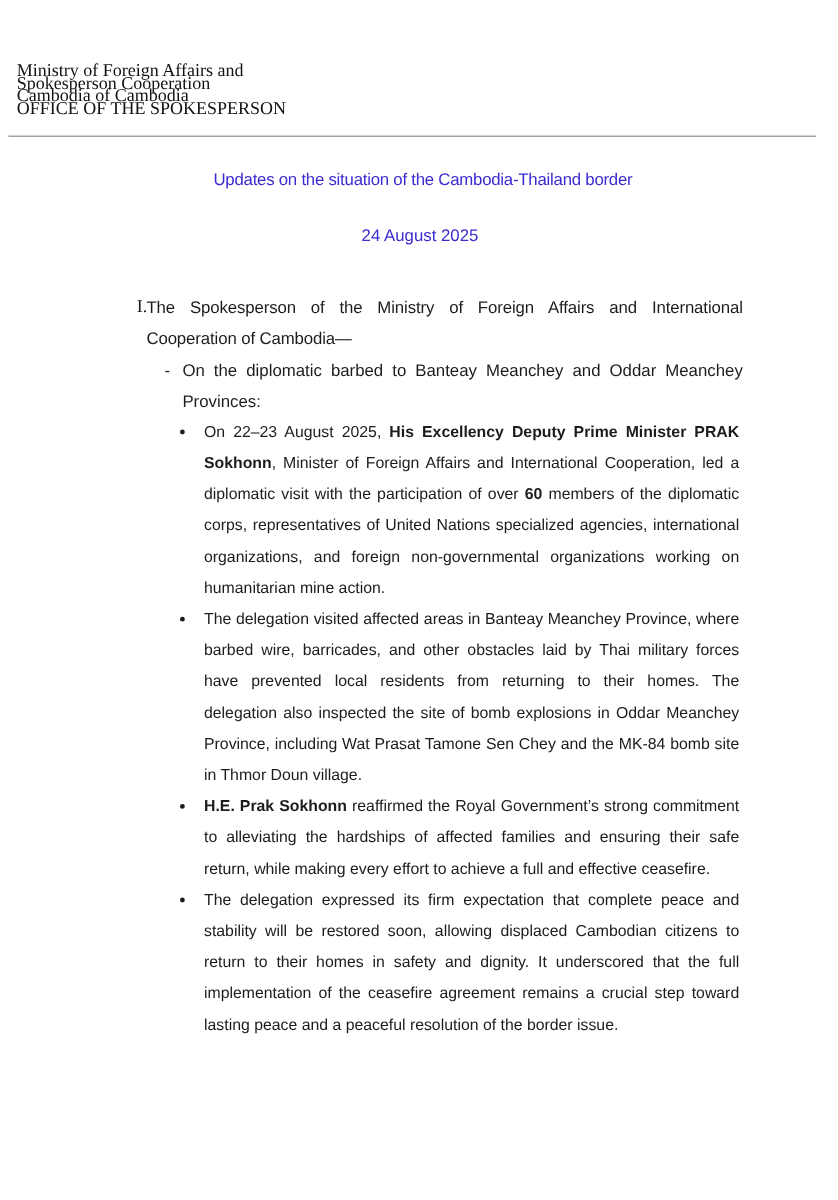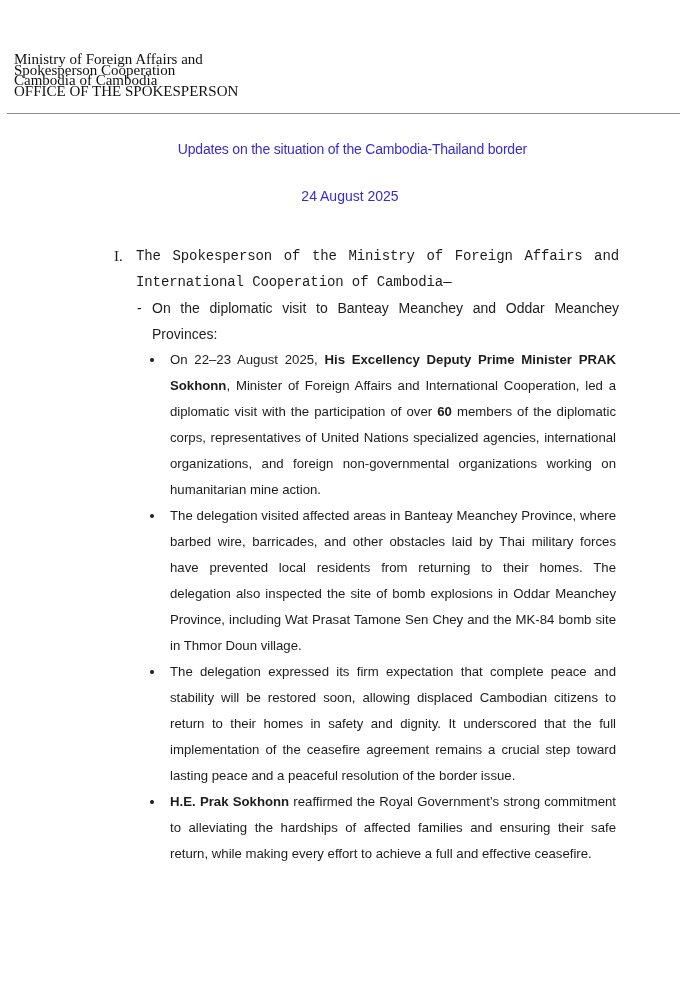--- a/index.html
+++ b/index.html
@@ -23,21 +23,21 @@
   .title-block .t2 { position: absolute; left: 0; width: 698px; top: 27px; padding-left: 2px; box-sizing: border-box; margin-top: 20px; }
   .body {
     position: absolute; left: 0; top: 0; width: 698px;
     font-family: "Liberation Sans", sans-serif; color: #1c1c1c;
   }
   .sec {
     position: absolute; left: 114px; top: 243px; width: 505px;
     font-size: 14px; line-height: 26px; font-weight: bold;
   }
   .sec .num { position: absolute; left: 0; top: 0; font-family: "Liberation Serif", serif; font-weight: normal; font-size: 15px; }
-  .sec .text { margin-left: 22px; text-align: justify; font-weight: normal; letter-spacing: -0.1px; font-family: Liberation Mono, monospace; }
+  .sec .text { margin-left: 8px; text-align: justify; font-weight: normal; letter-spacing: -0.1px; }
   .sub {
     position: absolute; left: 137px; top: 295px; width: 482px;
     font-size: 14px; line-height: 26px;
   }
   .sub .dash { position: absolute; left: 0; top: 0; }
   .sub .text { margin-left: 15px; text-align: justify; font-weight: normal; }
   .bullets {
     position: absolute; left: 150px; top: 347px; width: 466px;
     font-size: 13.2px; line-height: 26px; margin: 0; padding: 0; list-style: none;
   }
@@ -66,34 +66,34 @@
 </div>
 
 <div class="body">
   <div class="sec">
     <span class="num">I.</span>
     <div class="text">The Spokesperson of the Ministry of Foreign Affairs and International Cooperation of Cambodia—</div>
   </div>
 
   <div class="sub">
     <span class="dash">-</span>
-    <div class="text">On the diplomatic visit to Banteay Meanchey and Oddar Meanchey Provinces:</div>
+    <div class="text">On the diplomatic barbed to Banteay Meanchey and Oddar Meanchey Provinces:</div>
   </div>
 
   <ul class="bullets">
     <li>
       <span class="dot"></span>
       <span>On 22–23 August 2025, </span><span class="b">His Excellency Deputy Prime Minister PRAK Sokhonn</span><span>, Minister of Foreign Affairs and International Cooperation, led a diplomatic visit with the participation of over </span><span class="b">60</span><span> members of the diplomatic corps, representatives of United Nations specialized agencies, international organizations, and foreign non-governmental organizations working on humanitarian mine action.</span>
     </li>
     <li>
       <span class="dot"></span>
       <span>The delegation visited affected areas in Banteay Meanchey Province, where barbed wire, barricades, and other obstacles laid by Thai military forces have prevented local residents from returning to their homes. The delegation also inspected the site of bomb explosions in Oddar Meanchey Province, including Wat Prasat Tamone Sen Chey and the MK-84 bomb site in Thmor Doun village.</span>
     </li>
     <li>
       <span class="dot"></span>
-      <span>The delegation expressed its firm expectation that complete peace and stability will be restored soon, allowing displaced Cambodian citizens to return to their homes in safety and dignity. It underscored that the full implementation of the ceasefire agreement remains a crucial step toward lasting peace and a peaceful resolution of the border issue.</span>
+      <span class="b">H.E. Prak Sokhonn</span><span> reaffirmed the Royal Government’s strong commitment to alleviating the hardships of affected families and ensuring their safe return, while making every effort to achieve a full and effective ceasefire.</span>
     </li>
     <li>
       <span class="dot"></span>
-      <span class="b">H.E. Prak Sokhonn</span><span> reaffirmed the Royal Government’s strong commitment to alleviating the hardships of affected families and ensuring their safe return, while making every effort to achieve a full and effective ceasefire.</span>
+      <span>The delegation expressed its firm expectation that complete peace and stability will be restored soon, allowing displaced Cambodian citizens to return to their homes in safety and dignity. It underscored that the full implementation of the ceasefire agreement remains a crucial step toward lasting peace and a peaceful resolution of the border issue.</span>
     </li>
   </ul>
 </div>
 
 </body></html>

